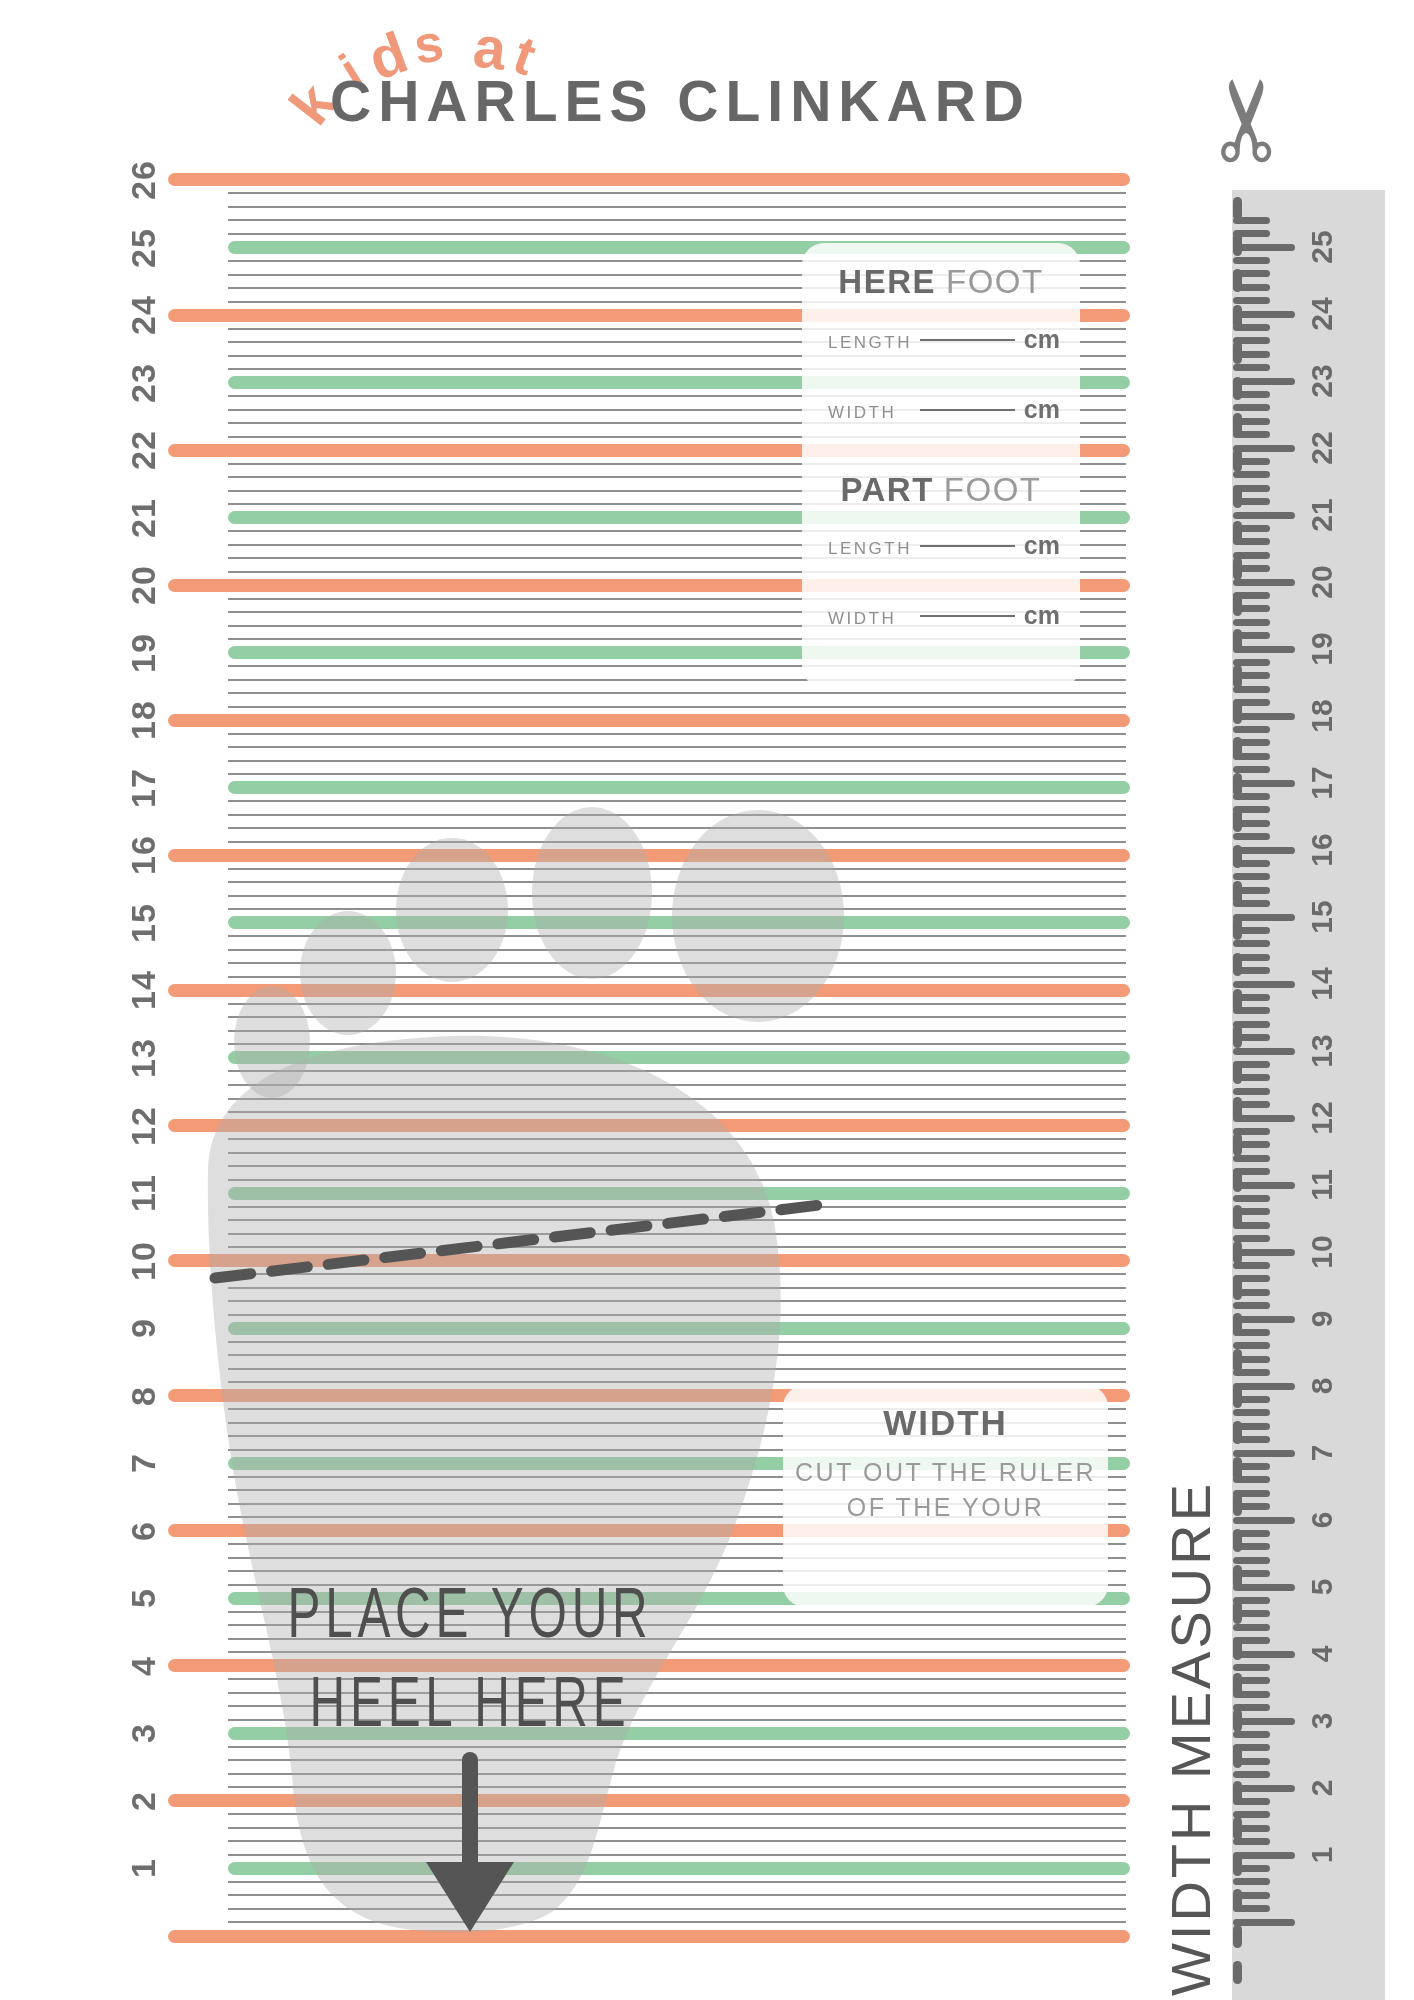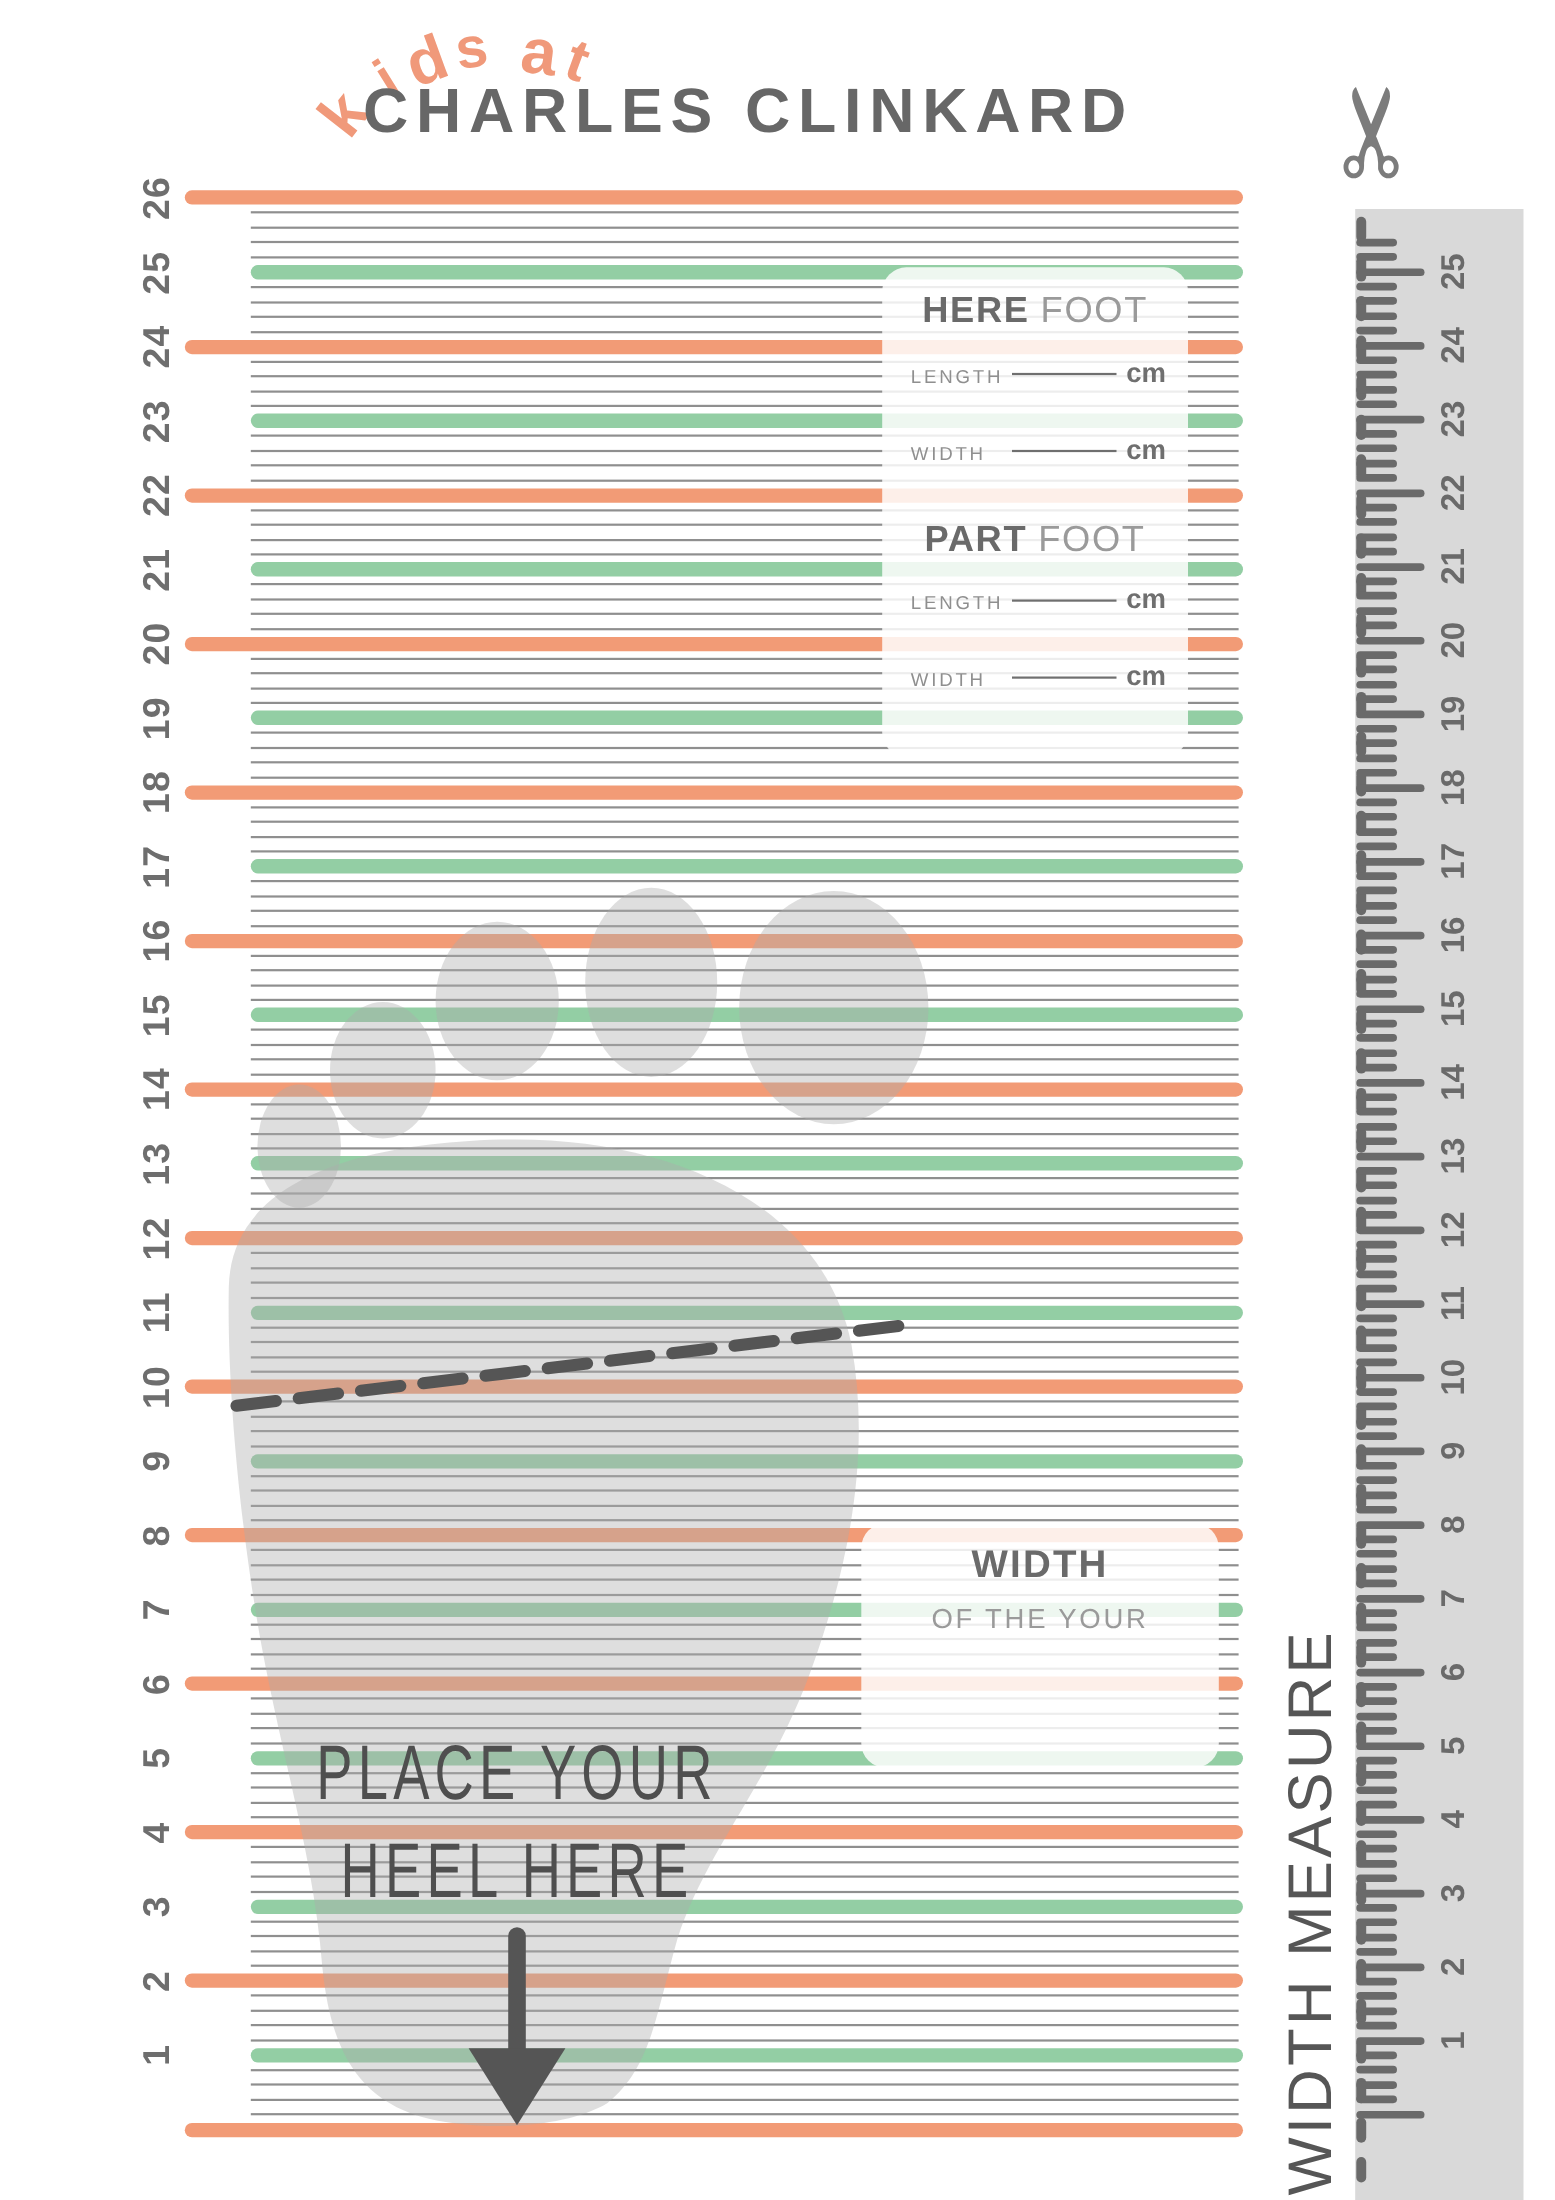--- a/index.html
+++ b/index.html
@@ -281,20 +281,21 @@
     <div class="m-unit" style="right:20px;top:288px;">cm</div>
 
     <div class="m-label" style="left:26px;top:366px;">WIDTH</div>
     <div class="m-line" style="left:118px;top:372px;"></div>
     <div class="m-unit" style="right:20px;top:358px;">cm</div>
   </div>
 
   <div class="panel" id="width-panel">
     <div class="wp-title">WIDTH</div>
     <div class="wp-body">
+      <div>CUT OUT THE RULER</div>
       <div>OF THE YOUR</div>
     </div>
   </div>
 
   <div id="ruler">
     <div class="ruler-strip"></div>
     <div class="scissors">✂</div>
     <div class="width-measure">WIDTH MEASURE</div>
   <div class="cutdash" style="top: 197px;"></div>
       <div class="cutdash" style="top: 233px;"></div>

